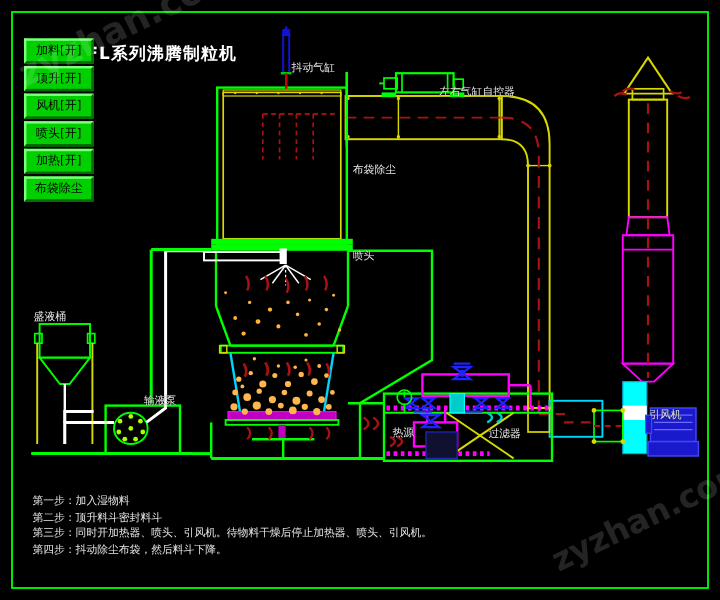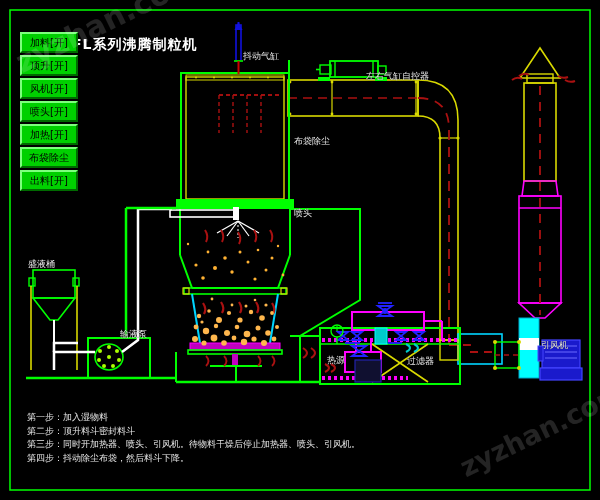--- a/index.html
+++ b/index.html
@@ -490,21 +490,20 @@
 
   <div class="title-text">FL系列沸腾制粒机</div>
 
   <div id="button-panel">
     <div class="ctrl-btn">加料[开]</div>
     <div class="ctrl-btn">顶升[开]</div>
     <div class="ctrl-btn">风机[开]</div>
     <div class="ctrl-btn">喷头[开]</div>
     <div class="ctrl-btn">加热[开]</div>
     <div class="ctrl-btn">布袋除尘</div>
-    <div class="ctrl-btn">出料[开]</div>
   </div>
 
   <div class="lbl" style="left:243px; top:50px;">抖动气缸</div>
   <div class="lbl" style="left:366px; top:38px;margin-top:32px;">左右气缸自控器</div>
   <div class="lbl" style="left:294px; top:135px;">布袋除尘</div>
   <div class="lbl" style="left:294px; top:207px;">喷头</div>
   <div class="lbl" style="left:28px;  top:258px;">盛液桶</div>
   <div class="lbl" style="left:80px;  top:328px;margin-left:40px;">输液泵</div>
   <div class="lbl" style="left:327px; top:354px;">热源</div>
   <div class="lbl" style="left:407px; top:355px;">过滤器</div>

